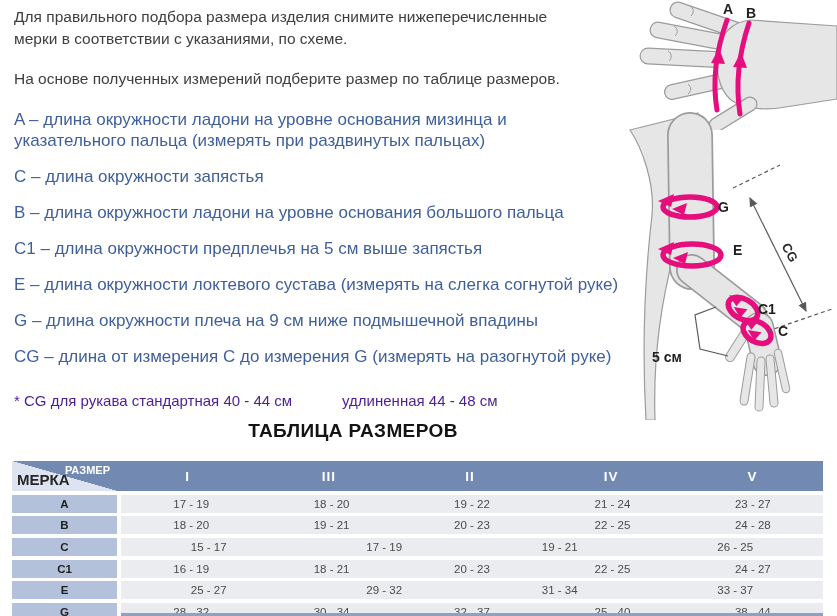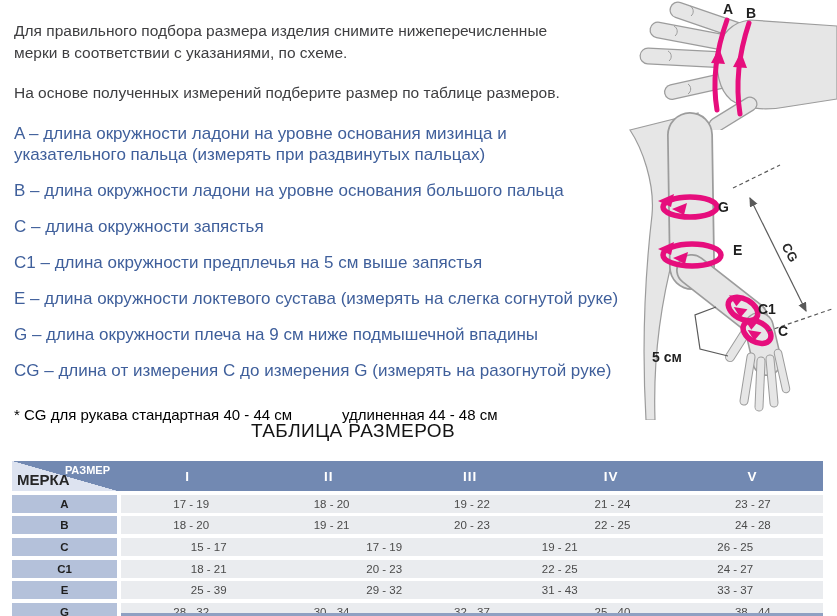--- a/index.html
+++ b/index.html
@@ -1,28 +1,28 @@
 <!DOCTYPE html>
 <html><head>
 <meta charset="utf-8">
 <style>
   html,body{margin:0;padding:0;}
   body{
     width:837px;height:616px;position:relative;overflow:hidden;
     background:#ffffff;font-family:"Liberation Sans",sans-serif;
   }
   
-  .text-col{position:absolute;left:14px;top:20px;width:605px;}
+  .text-col{position:absolute;left:14px;top:6px;width:605px;}
   .intro{font-size:15.5px;line-height:21.5px;color:#3e3e40;white-space:pre-line;margin:0 0 19px 0;}
   .m-item{font-size:17px;line-height:21.5px;color:#3f5f9b;white-space:pre-line;margin:0 0 14.5px 0;}
-  .note{margin-top:24px;font-size:15px;color:#000000;white-space:nowrap;}
+  .note{margin-top:24px;font-size:15px;color:#4c1d95;white-space:nowrap;}
   .note .ext{margin-left:50px;}
   
   .tbl-title{position:absolute;top:420px;left:0;width:706px;text-align:center;
-    font-size:19px;font-weight:normal;color:#141414;letter-spacing:.4px;}
+    font-size:19px;font-weight:bold;color:#141414;letter-spacing:.4px;}
   
   .size-table{position:absolute;left:12px;top:461px;width:811px;}
   .t-header{display:flex;height:30px;background:#7289B2;}
   .corner{width:105px;position:relative;
     background:linear-gradient(to bottom left,#7289B2 49.6%,#dde3f0 50%);}
   .corner .c-top{position:absolute;top:3px;right:7px;color:#fff;font-size:11px;font-weight:bold;}
   .corner .c-bottom{position:absolute;bottom:3px;left:5px;color:#262626;font-size:15px;font-weight:bold;}
   .hcols{flex:1;display:flex;}
   .hcol{flex:1;display:flex;align-items:center;justify-content:center;
     color:#fff;font-weight:bold;font-size:13.5px;letter-spacing:1px;}
@@ -51,22 +51,22 @@
 </head>
 <body>
 
 <div class="text-col">
   <p class="intro">Для правильного подбора размера изделия снимите нижеперечисленные
 мерки в соответствии с указаниями, по схеме.</p>
   <p class="intro">На основе полученных измерений подберите размер по таблице размеров.</p>
   <div>
       <div class="m-item">A – длина окружности ладони на уровне основания мизинца и
 указательного пальца (измерять при раздвинутых пальцах)</div>
+      <div class="m-item">C – длина окружности запястья</div>
       <div class="m-item">B – длина окружности ладони на уровне основания большого пальца</div>
-      <div class="m-item">C – длина окружности запястья</div>
       <div class="m-item">C1 – длина окружности предплечья на 5 см выше запястья</div>
       <div class="m-item">E – длина окружности локтевого сустава (измерять на слегка согнутой руке)</div>
       <div class="m-item">G – длина окружности плеча на 9 см ниже подмышечной впадины</div>
       <div class="m-item">CG – длина от измерения C до измерения G (измерять на разогнутой руке)</div>
     </div>
   <div class="note">
     <span>* CG для рукава  стандартная 40 - 44 см</span><span class="ext">удлиненная 44 - 48 см</span>
   </div>
 </div>
 
@@ -177,22 +177,22 @@
 <div class="tbl-title">ТАБЛИЦА РАЗМЕРОВ</div>
 
 <div class="size-table">
   <div class="t-header">
     <div class="corner">
       <span class="c-top">РАЗМЕР</span>
       <span class="c-bottom">МЕРКА</span>
     </div>
     <div class="hcols">
         <div class="hcol">I</div>
+        <div class="hcol">III</div>
         <div class="hcol">II</div>
-        <div class="hcol">III</div>
         <div class="hcol">IV</div>
         <div class="hcol">V</div>
       </div>
   </div>
   <div>
       <div class="t-row">
         <div class="rlabel">A</div>
         <div class="rgap"></div>
         <div class="rdata">
           <div class="rcell">17 - 19</div>
@@ -220,33 +220,34 @@
           <div class="rcell">15 - 17</div>
           <div class="rcell">17 - 19</div>
           <div class="rcell">19 - 21</div>
           <div class="rcell">26 - 25</div>
         </div>
       </div>
       <div class="t-row">
         <div class="rlabel">C1</div>
         <div class="rgap"></div>
         <div class="rdata">
+          <div class="rcell">16 - 19</div>
           <div class="rcell">18 - 21</div>
           <div class="rcell">20 - 23</div>
           <div class="rcell">22 - 25</div>
           <div class="rcell">24 - 27</div>
         </div>
       </div>
       <div class="t-row">
         <div class="rlabel">E</div>
         <div class="rgap"></div>
         <div class="rdata">
-          <div class="rcell">25 - 39</div>
+          <div class="rcell">25 - 27</div>
           <div class="rcell">29 - 32</div>
-          <div class="rcell">31 - 43</div>
+          <div class="rcell">31 - 34</div>
           <div class="rcell">33 - 37</div>
         </div>
       </div>
       <div class="t-row">
         <div class="rlabel">G</div>
         <div class="rgap"></div>
         <div class="rdata">
           <div class="rcell">28 - 32</div>
           <div class="rcell">30 - 34</div>
           <div class="rcell">32 - 37</div>

